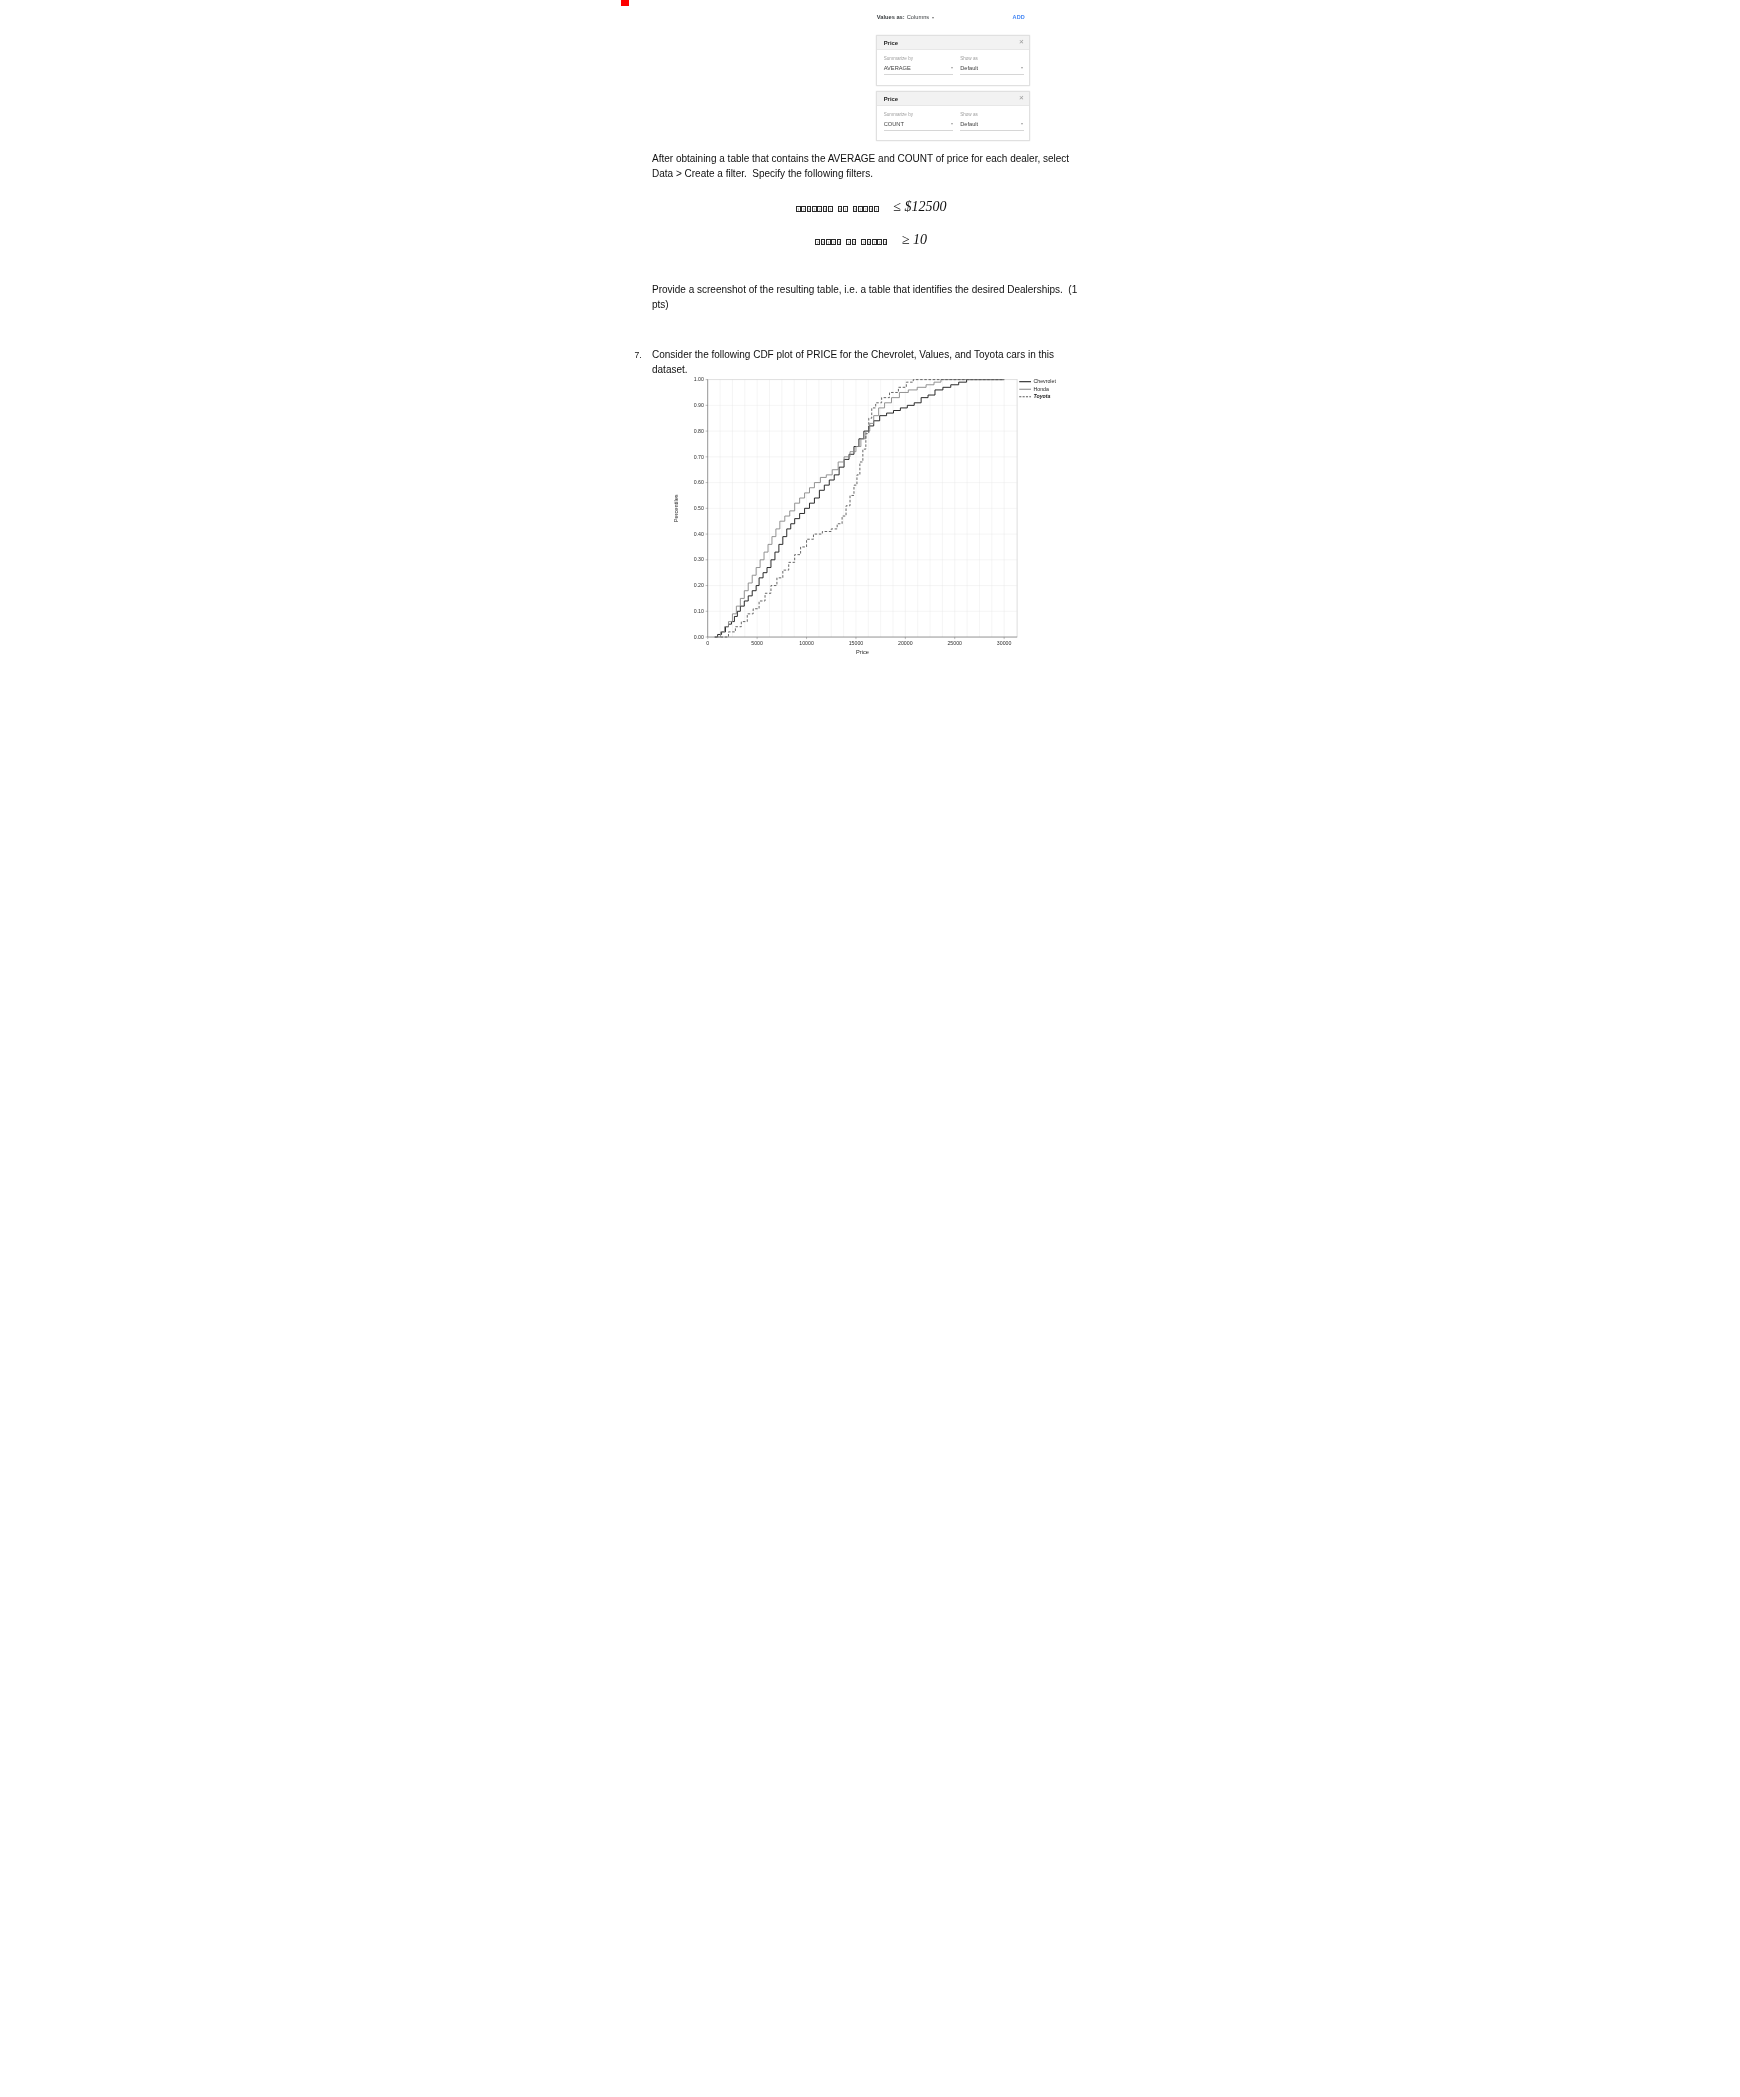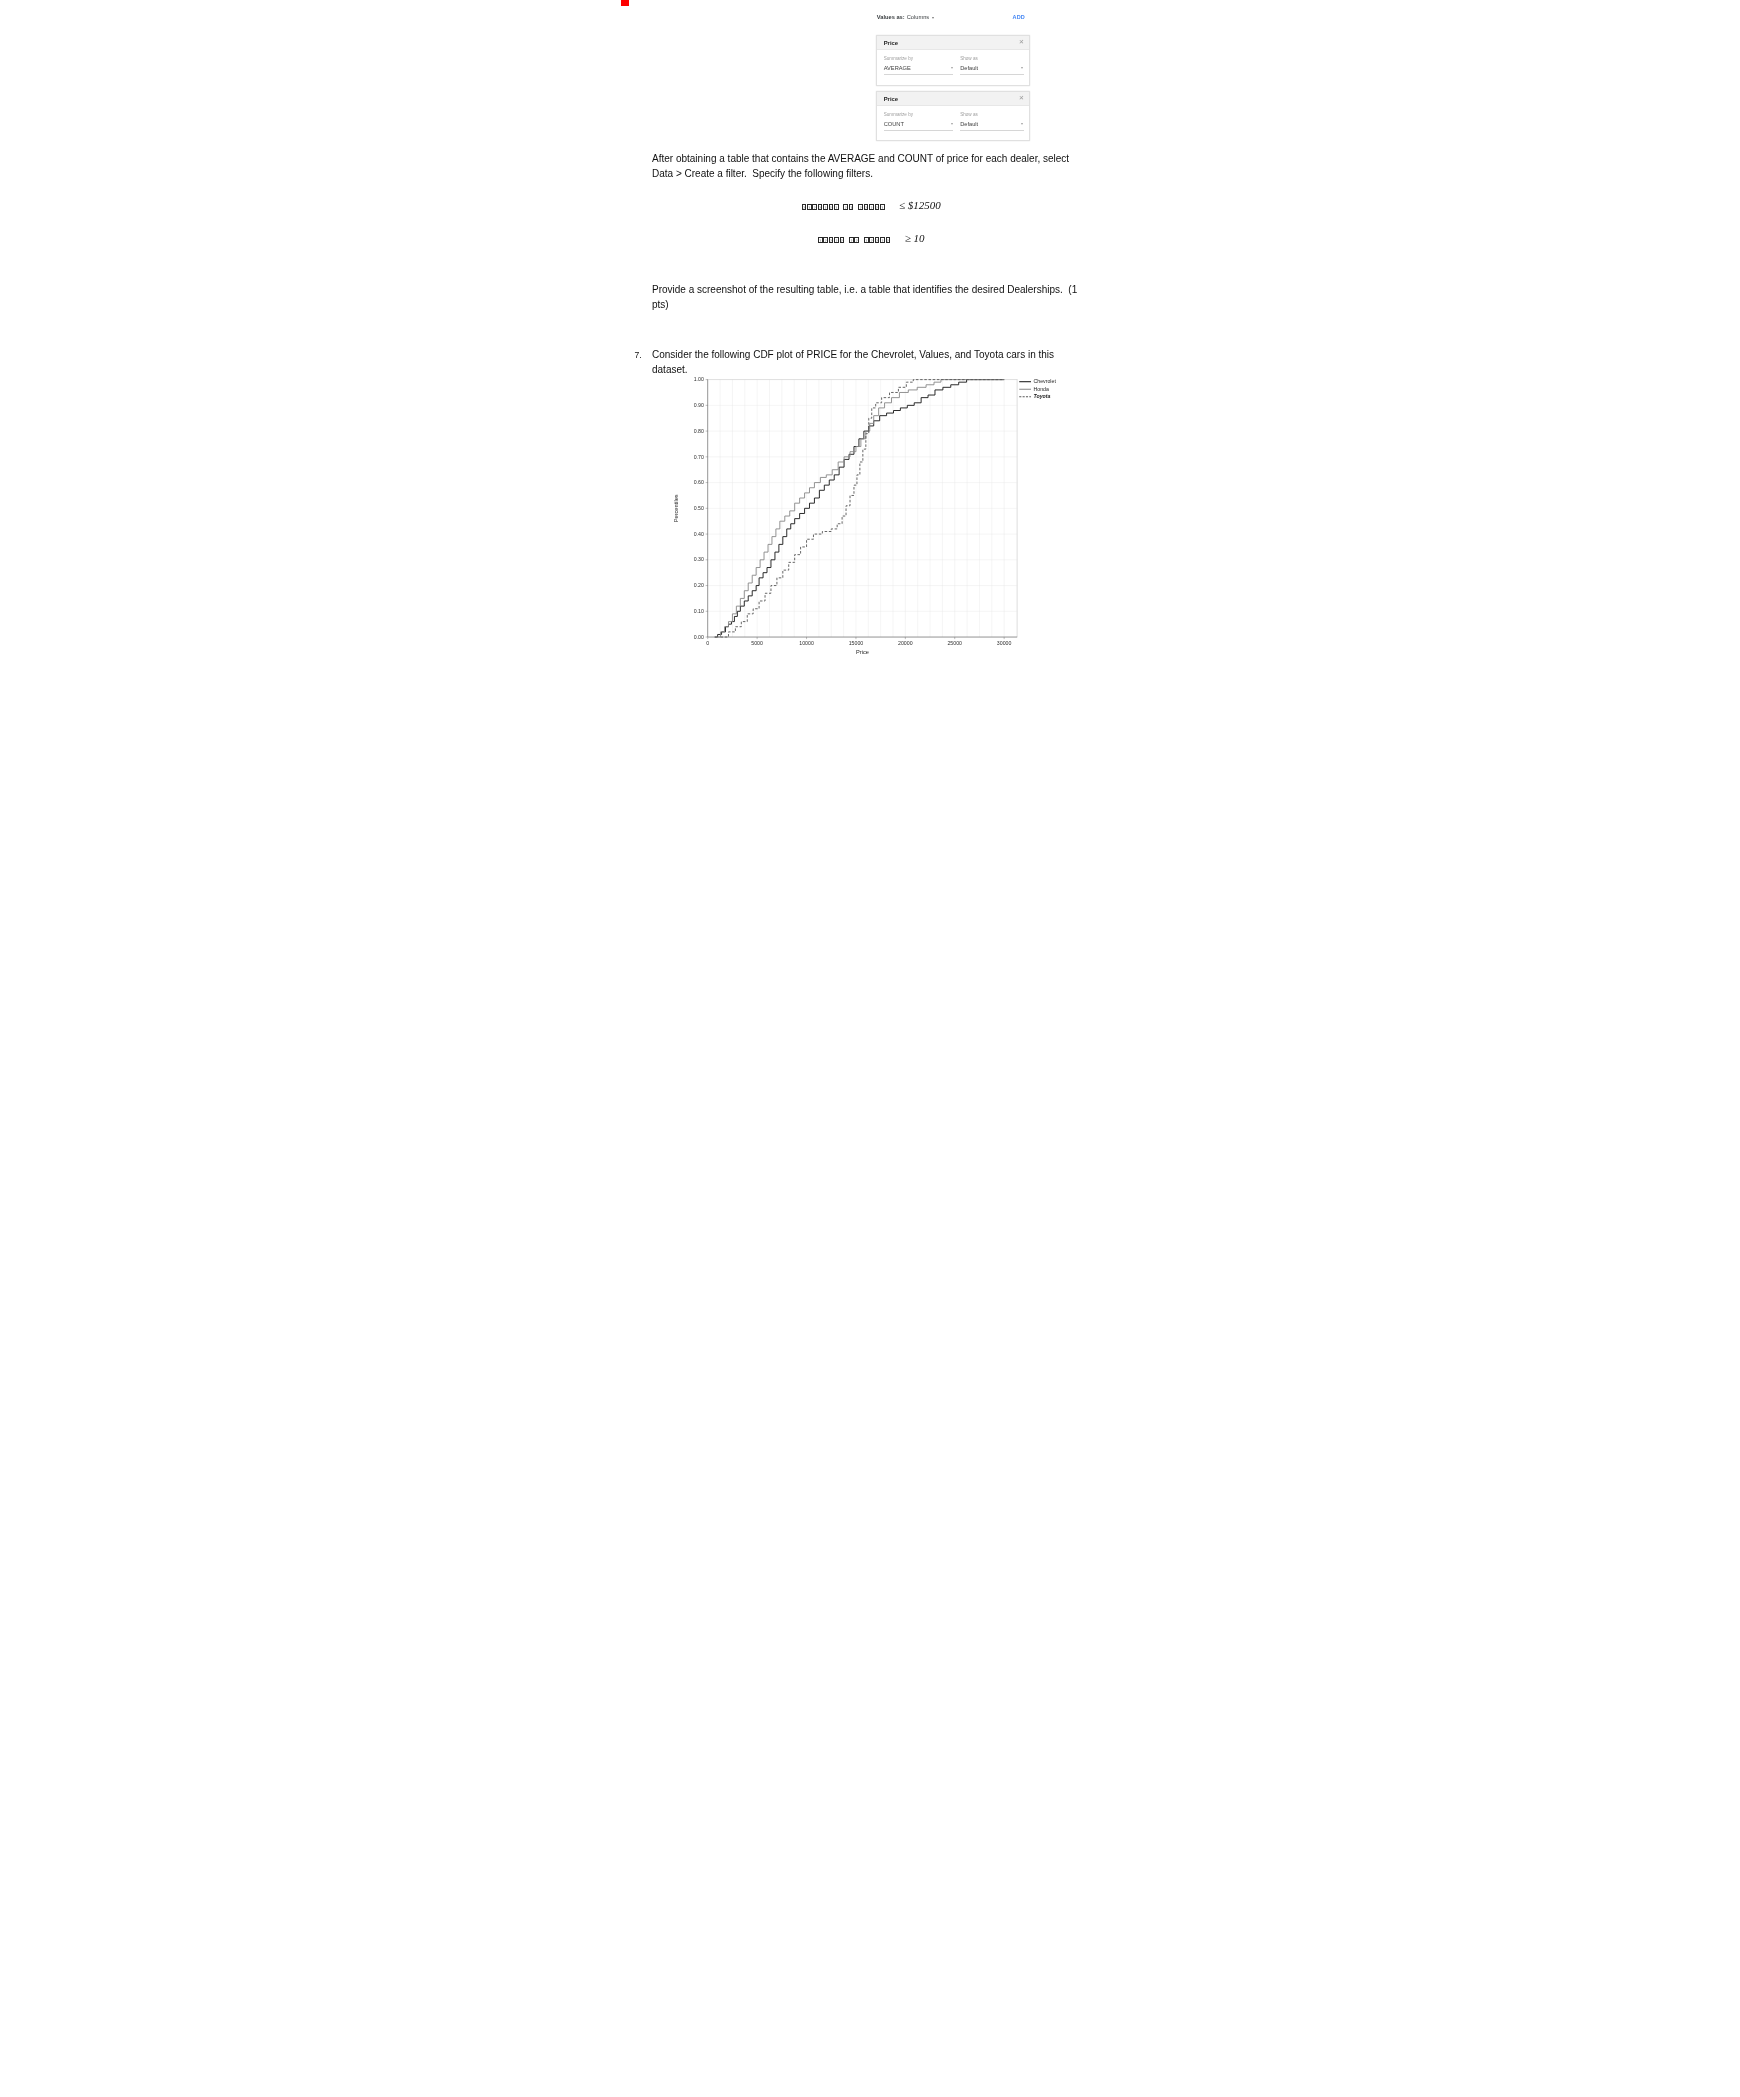--- a/index.html
+++ b/index.html
@@ -45,21 +45,21 @@
   #item7-text{top:347px;}
 
   
   .math-line{position:absolute;left:0;width:508px;text-align:center;}
   #math-1{top:199px;}
   #math-2{top:232px;}
   .tofu-group{margin:0 2.1px;white-space:nowrap;}
   .tofu{display:inline-block;width:4.6px;height:6.7px;border:0.4px solid #2b2b2b;margin:0 0.4px;
     font-family:"DejaVu Sans Mono",monospace;font-size:3.4px;line-height:6.7px;text-align:center;
     color:#2b2b2b;vertical-align:-0.8px;box-sizing:border-box;}
-  .math-tail{font-family:"Liberation Serif",serif;font-style:italic;font-size:11px;
+  .math-tail{font-family:"Liberation Serif",serif;font-style:italic;font-size:14px;
     color:#101010;margin-left:12px;vertical-align:-1.3px;}
 
   
   #cdf-svg{position:absolute;left:55px;top:375px;}
   #cdf-svg text{font-family:"Liberation Sans",sans-serif;}
   #cdf-svg .tick{font-size:12.5px;fill:#2f2f2f;}
   #cdf-svg .axis-title{font-size:13.5px;fill:#1f1f1f;}
   #cdf-svg .legend-label{font-size:12.5px;fill:#1f1f1f;}
   #cdf-svg .bold-italic{font-weight:bold;font-style:italic;}
 </style>

